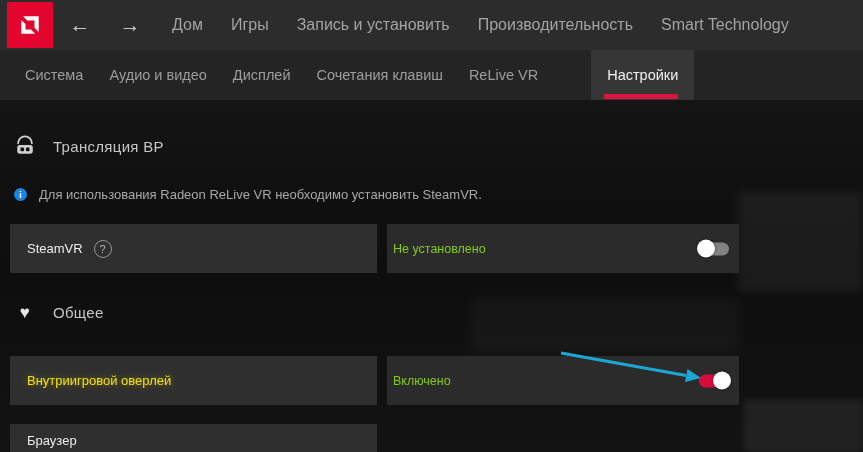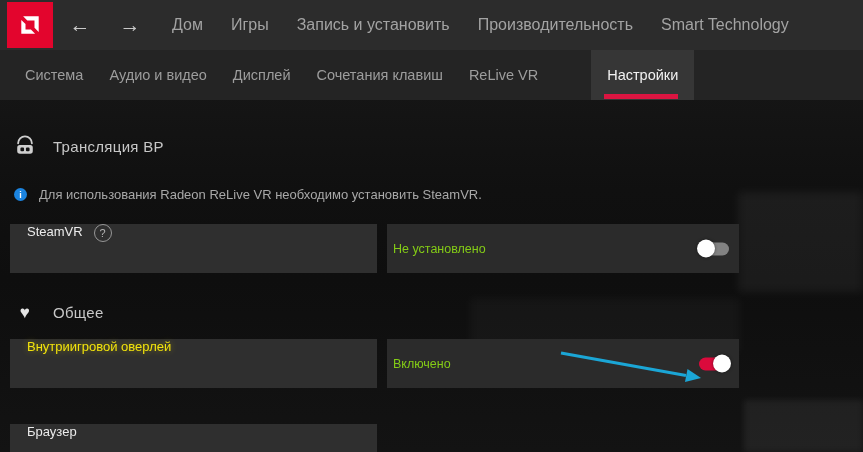--- a/index.html
+++ b/index.html
@@ -39,27 +39,27 @@
   .heart{color:#e6e6e6;font-size:17px;line-height:1;}
 
   
   .info-row{position:absolute;left:14px;top:187px;display:flex;align-items:center;gap:12px;}
   .info-icon{width:13px;height:13px;border-radius:50%;background:#1b84e0;color:#fff;
              font-size:9px;font-weight:bold;display:flex;align-items:center;justify-content:center;}
   .info-text{font-size:13px;color:#a8a8a8;}
 
   
   .row-label{position:absolute;left:10px;width:367px;background:#2f2f2f;
-             display:flex;padding-left:17px;box-sizing:border-box;
+             display:flex;align-items:center;padding-left:17px;box-sizing:border-box;
              color:#ececec;font-size:13px;}
   .row-value{position:absolute;left:387px;width:352px;background:#2b2b2b;
              display:flex;align-items:center;padding-left:6px;box-sizing:border-box;
              color:#84cc16;font-size:12.5px;}
   .r1{top:224px;height:49px;}
-  .r2{top:339px;height:49px;}
+  .r2{top:356px;height:49px;}
   .r3{top:424px;height:33px;}
   .hl{color:#f2e30c;text-shadow:0 0 7px rgba(240,220,0,.45);}
   .help-icon{width:16px;height:16px;border-radius:50%;border:1.5px solid #969696;color:#b5b5b5;
              font-size:11px;display:flex;align-items:center;justify-content:center;margin-left:11px;}
 
   
   .toggle{position:absolute;right:10px;top:50%;transform:translateY(-50%);
           width:30px;height:13px;border-radius:7px;cursor:pointer;}
   .toggle .knob{position:absolute;top:50%;transform:translateY(-50%);
                 width:18px;height:18px;border-radius:50%;background:#fff;

